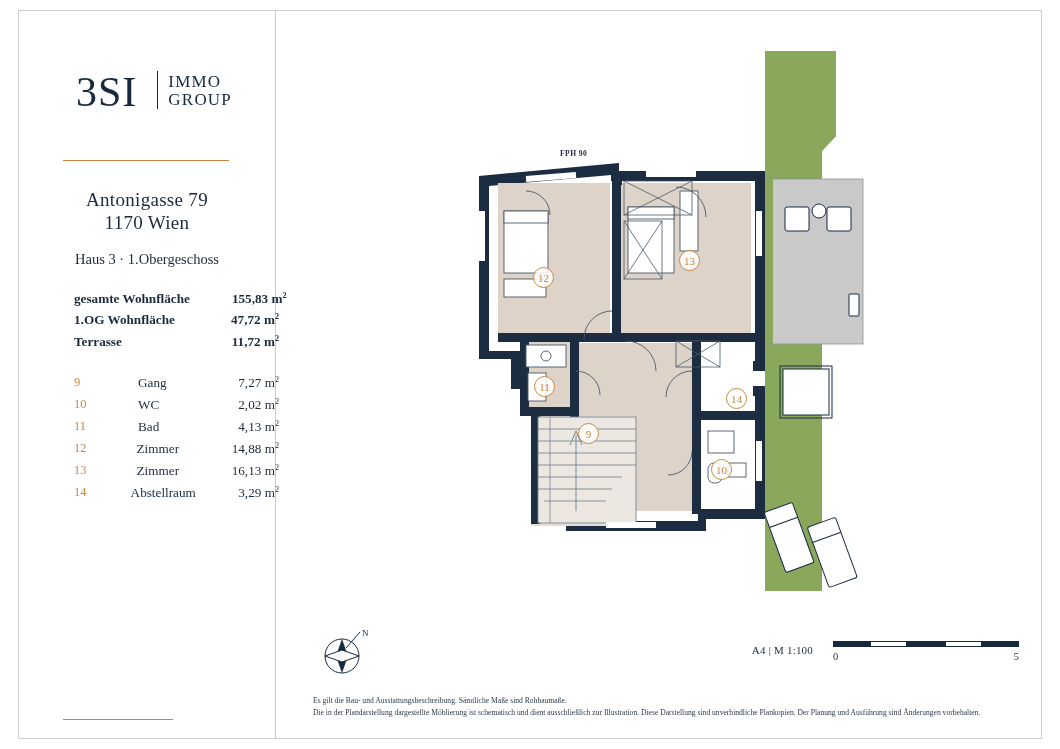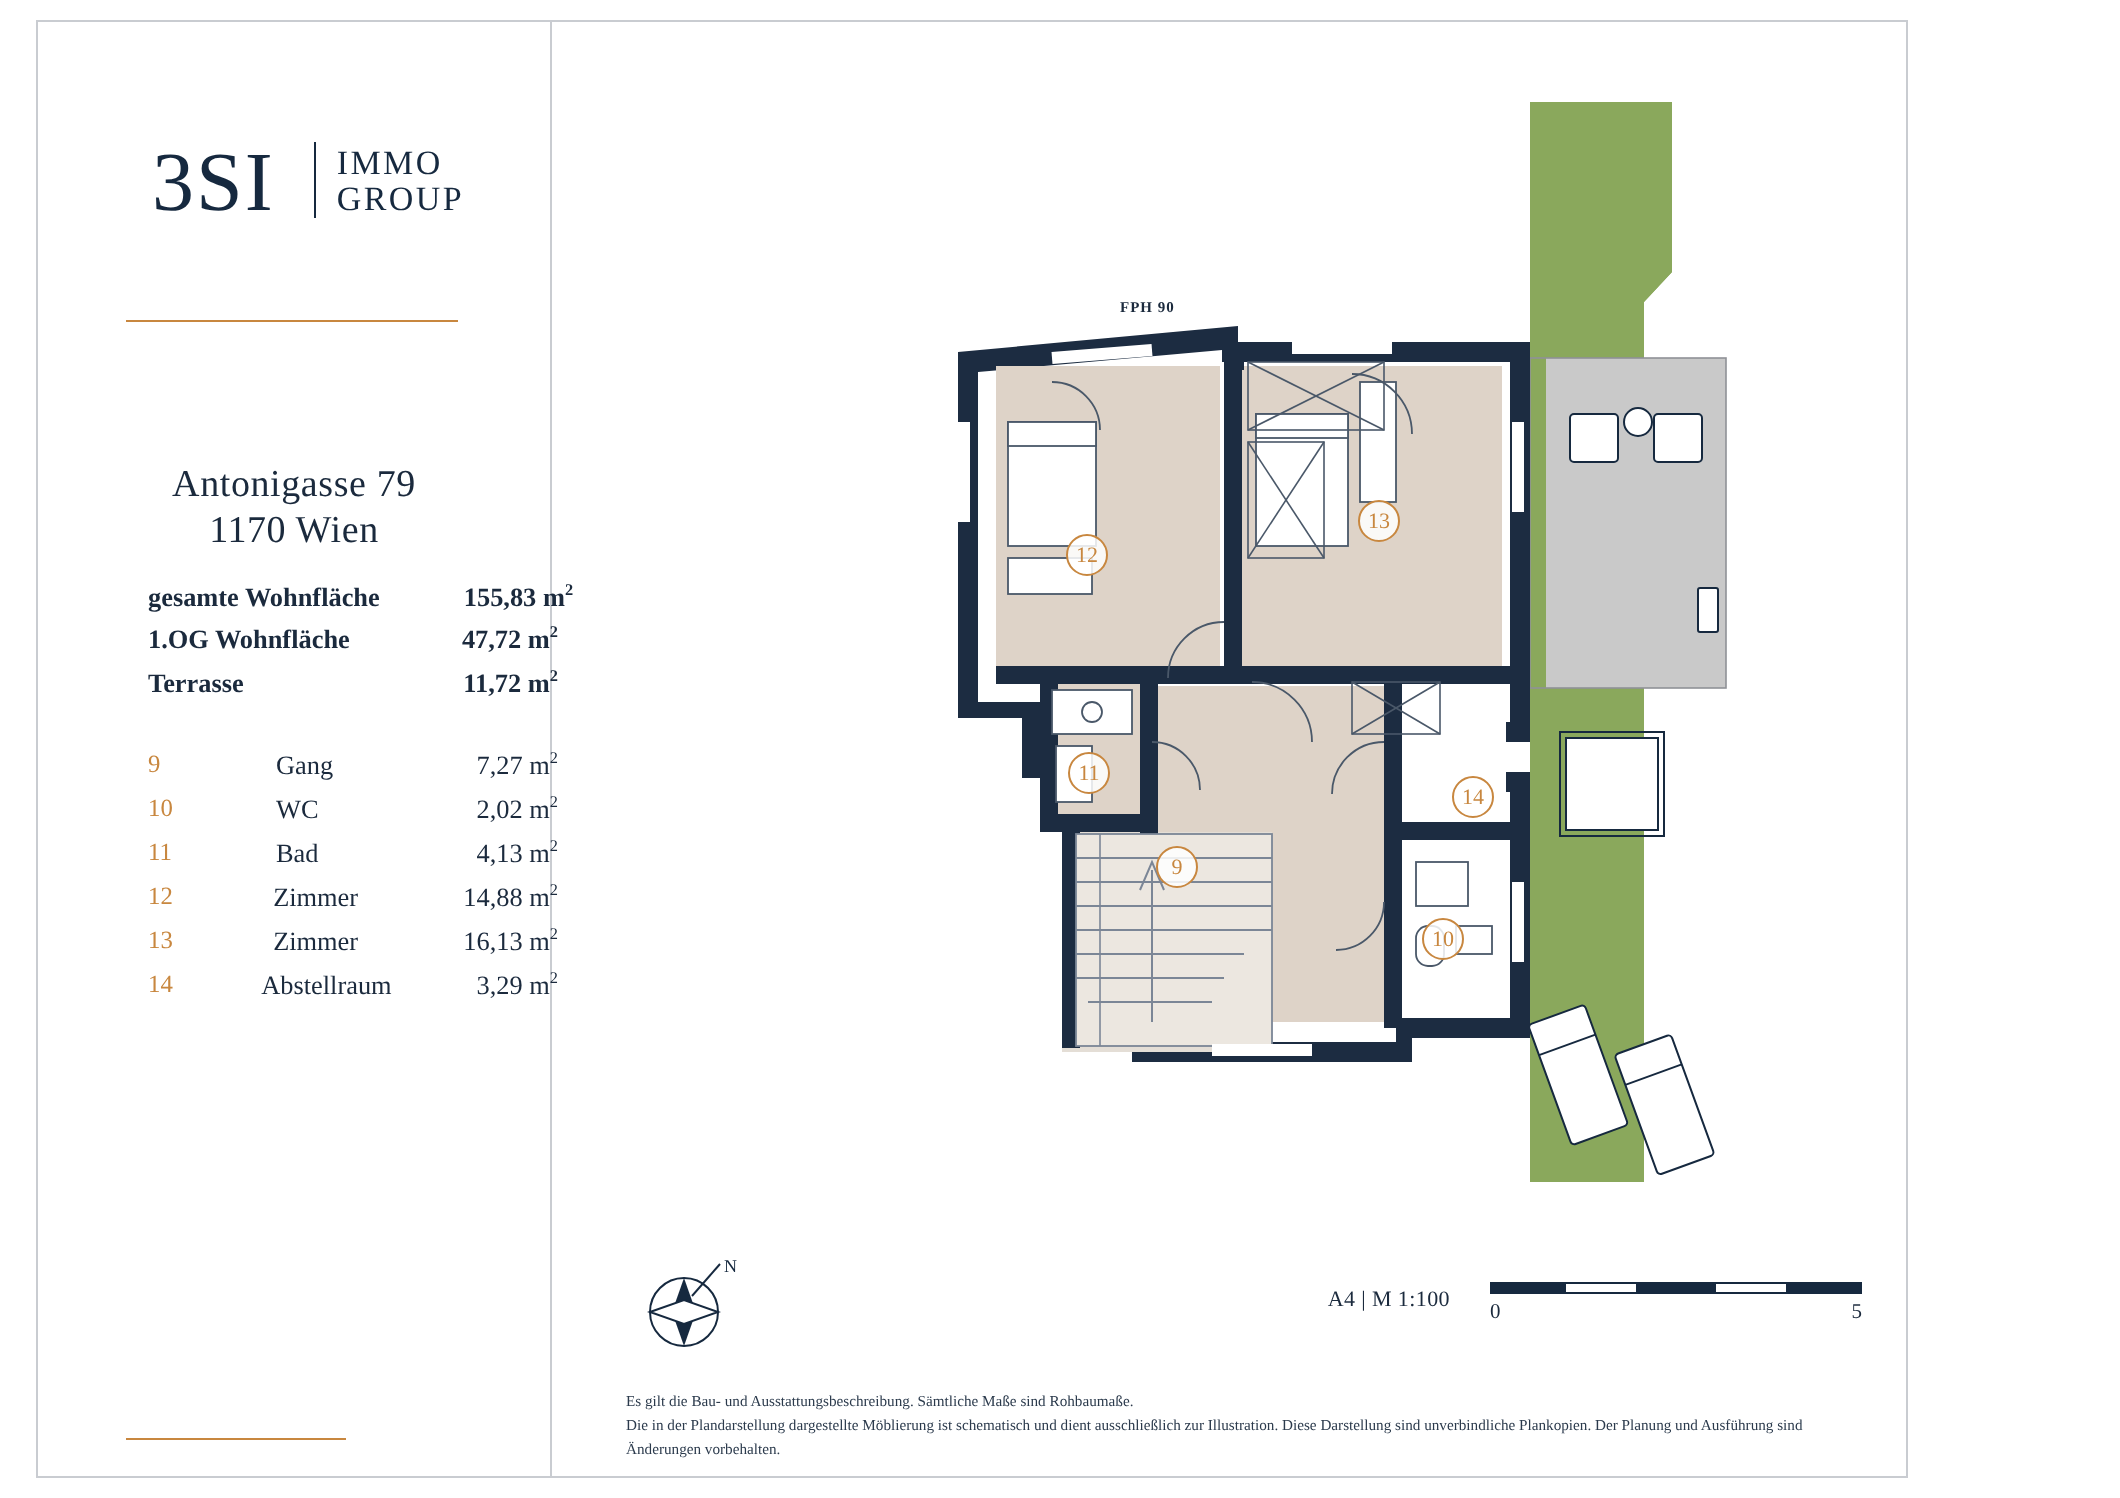--- a/index.html
+++ b/index.html
@@ -8,21 +8,21 @@
     width:1060px; height:749px;
     background:#ffffff;
     font-family:"Liberation Serif", serif;
     color:#1b2a3d;
     position:relative;
     overflow:hidden;
   }
   .page {
     position:absolute;
     left:18px; top:10px;
-    width:936px; height:729px;
+    width:1024px; height:729px;
     border:1px solid #c9ccd1;
     background:#fff;
   }
   .divider-v {
     position:absolute;
     left:256px; top:0; bottom:0;
     width:1px; background:#c9ccd1;
   }
 
   
@@ -50,21 +50,20 @@
   }
   .rule {
     position:absolute; height:1px; background:#c8873f;
   }
   .rule-top { left:44px; top:149px; width:166px; }
   .rule-bottom { left:44px; top:708px; width:110px; }
 
   .addr {
     position:absolute; left:0; top:178px; width:256px;
     text-align:center;
-    margin-top:43px;
   }
   .addr .l1 { font-size:19px; letter-spacing:.3px; }
   .addr .l2 { font-size:19px; letter-spacing:.3px; margin-top:1px;}
   .house {
     position:absolute; left:0; top:240px; width:256px;
     text-align:center; font-size:14.5px; color:#1b2a3d;
   }
 
   .summary {
     position:absolute; left:55px; top:277px; width:205px;
@@ -150,20 +149,21 @@
       </div>
     </div>
 
     <div class="rule rule-top"></div>
 
     <div class="addr">
       <div class="l1">Antonigasse 79</div>
       <div class="l2">1170 Wien</div>
     </div>
 
+    <div class="house">Haus 3 · 1.Obergeschoss</div>
 
     <div class="summary">
       <div class="row">
         <span class="lbl">gesamte Wohnfläche</span>
         <span class="val"><span>155,83 m</span><sup>2</sup></span>
       </div>
       <div class="row">
         <span class="lbl">1.OG Wohnfläche</span>
         <span class="val"><span>47,72 m</span><sup>2</sup></span>
       </div>

